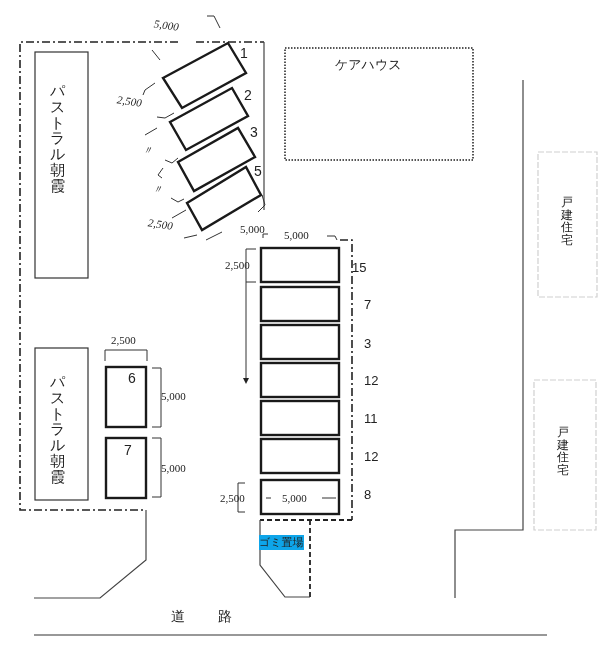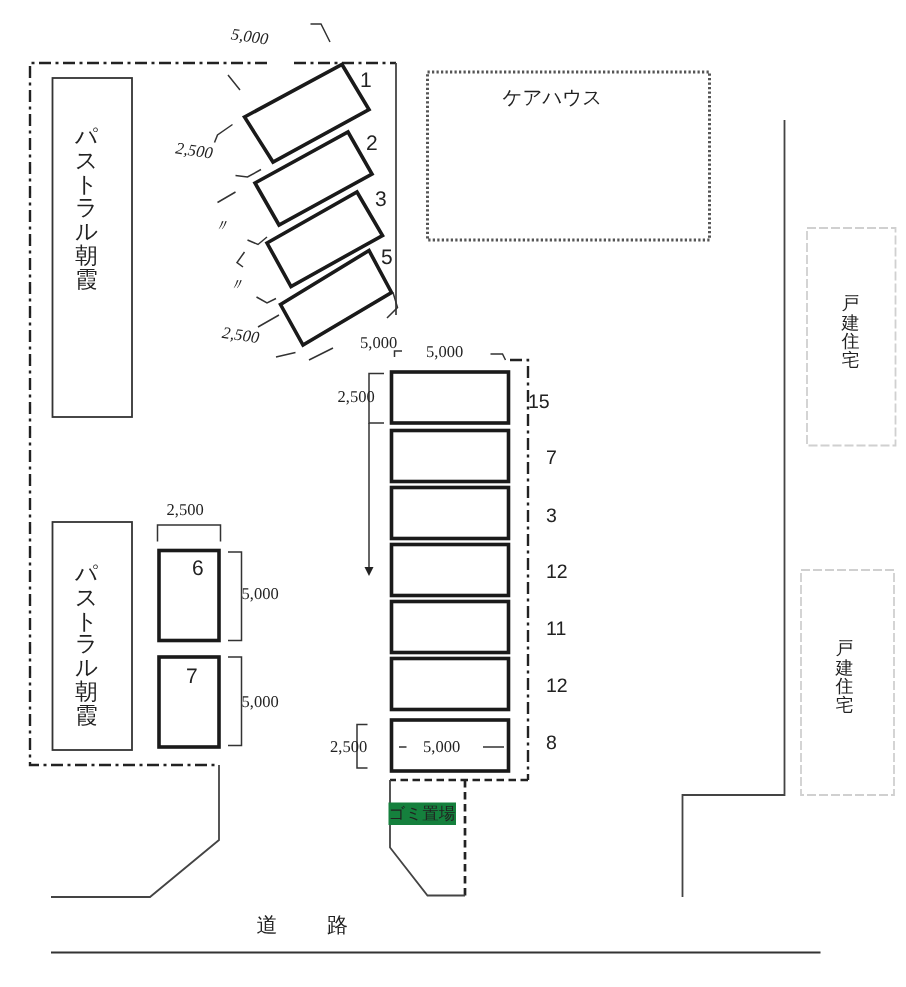--- a/index.html
+++ b/index.html
@@ -121,21 +121,21 @@
   <span>住</span>
   <span>宅</span>
 </div>
 <div class="vert" style="left:557px; top:426px; font-size:12px;">
   <span>戸</span>
   <span>建</span>
   <span>住</span>
   <span>宅</span>
 </div>
 
-<div class="t" style="left:259px; top:535px; font-size:11px; font-family:'DejaVu Sans', sans-serif; background:#15803d;">ゴミ置場</div>
+<div class="t" style="left:259px; top:535px; font-size:11px; font-family:'DejaVu Sans', sans-serif; background:#0ea5e9;">ゴミ置場</div>
 
 <div class="t" style="left:171px; top:608px; font-size:14px; font-family:'DejaVu Serif', serif;">道</div>
 <div class="t" style="left:218px; top:608px; font-size:14px; font-family:'DejaVu Serif', serif;">路</div>
 
 <div class="t" style="left:240px; top:45px; font-size:14px; font-family:'Liberation Sans', sans-serif;">1</div>
 <div class="t" style="left:244px; top:87px; font-size:14px; font-family:'Liberation Sans', sans-serif;">2</div>
 <div class="t" style="left:250px; top:124px; font-size:14px; font-family:'Liberation Sans', sans-serif;">3</div>
 <div class="t" style="left:254px; top:163px; font-size:14px; font-family:'Liberation Sans', sans-serif;">5</div>
 
 <div class="t" style="left:154px; top:19px; font-size:11px; font-family:'Liberation Serif', serif; font-style:italic; transform:rotate(8deg);">5,000</div>

